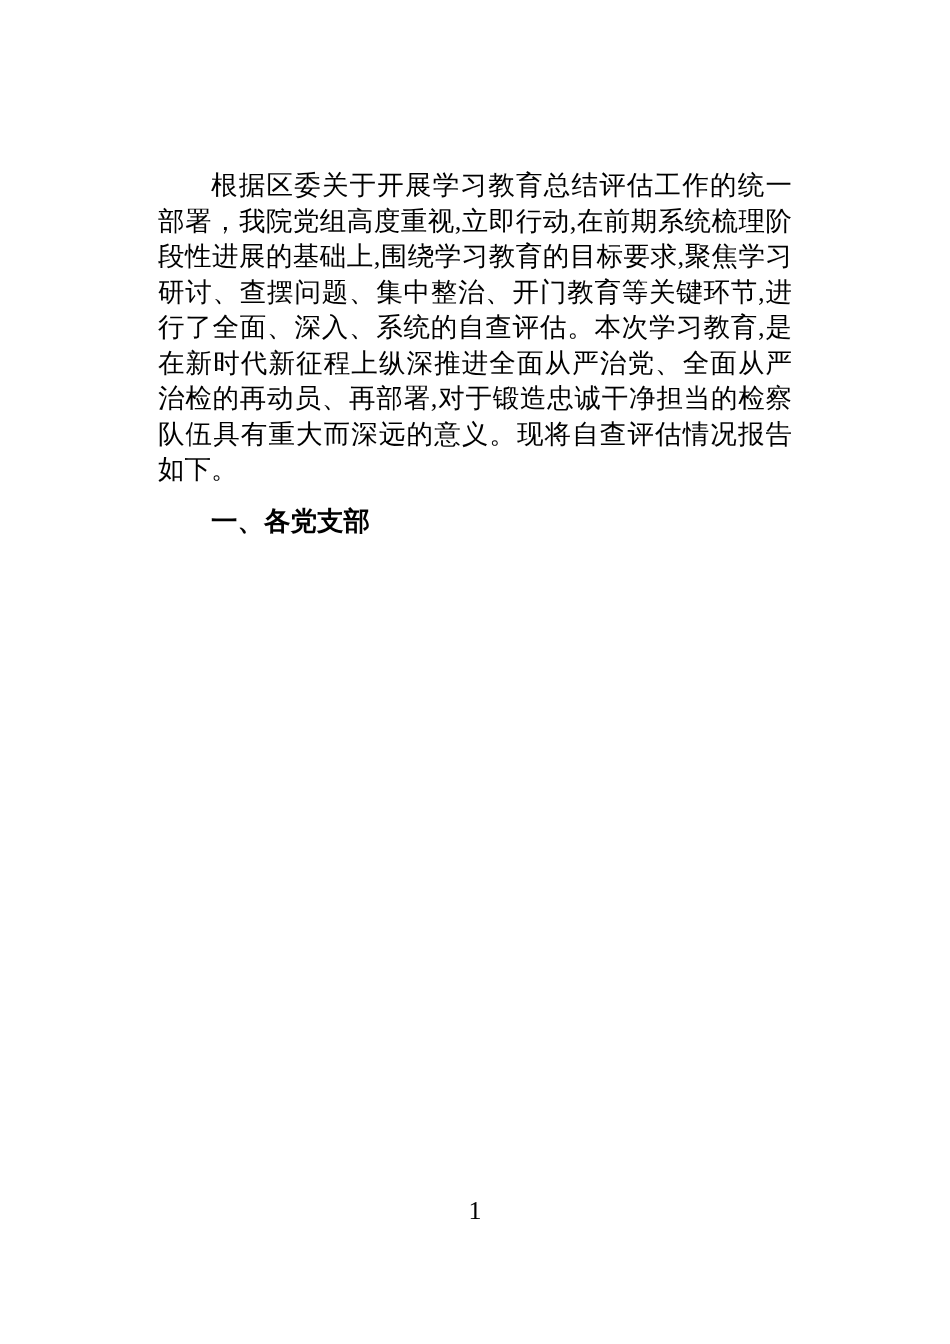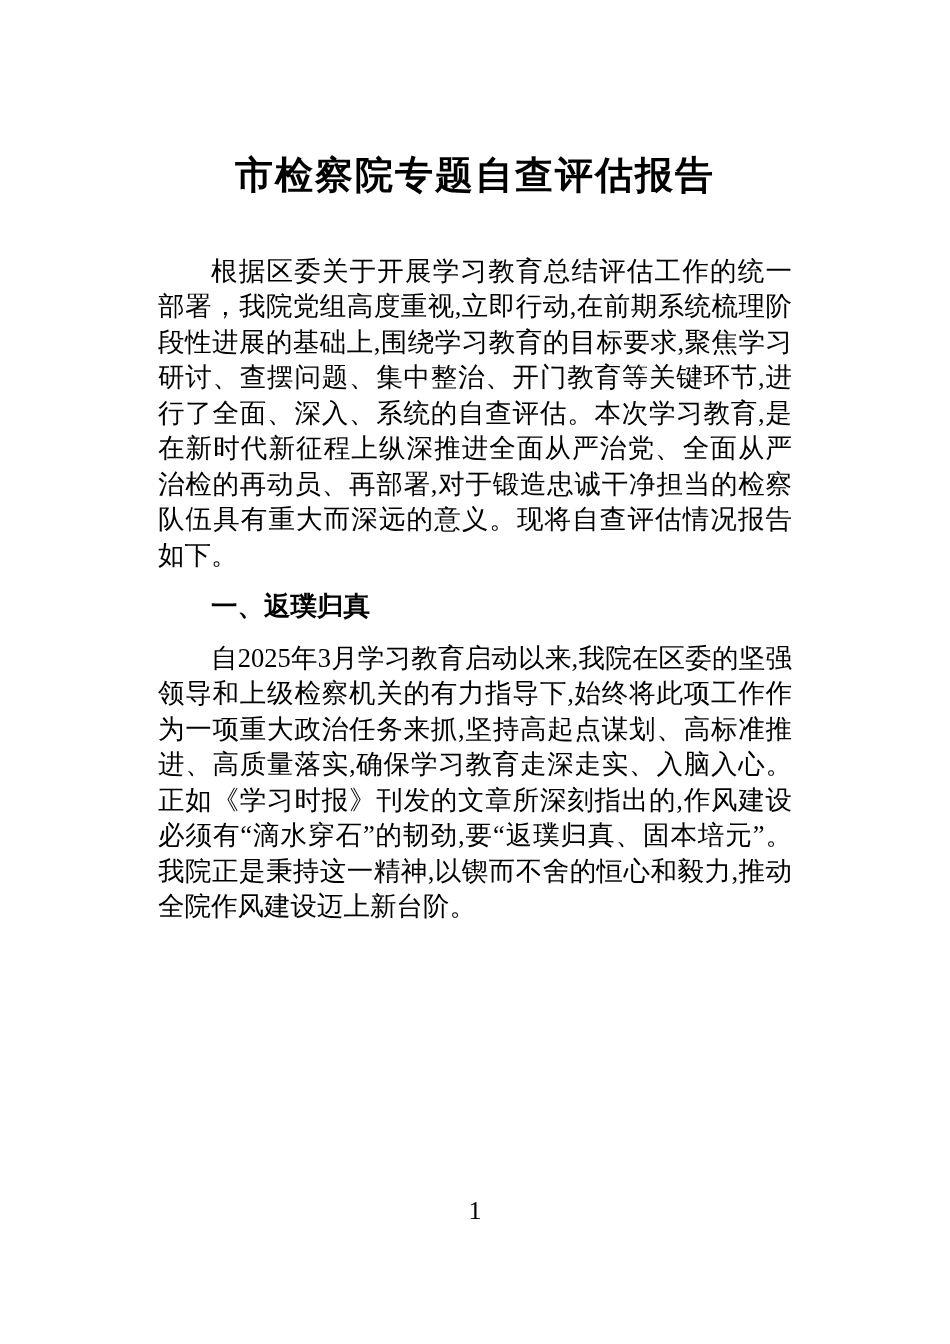--- a/index.html
+++ b/index.html
@@ -46,22 +46,20 @@
     width: 100%;
     text-align: center;
     font-size: 26px;
     color: #000000;
   }
 </style>
 </head>
 <body>
 
 <div class="page">
-  <h1 class="doc-title">市检察院专题自查评估报告</h1>
 
   <div class="doc-body" id="doc-body">
       <p class="doc-paragraph">根据区委关于开展学习教育总结评估工作的统一部署，我院党组高度重视,立即行动,在前期系统梳理阶段性进展的基础上,围绕学习教育的目标要求,聚焦学习研讨、查摆问题、集中整治、开门教育等关键环节,进行了全面、深入、系统的自查评估。本次学习教育,是在新时代新征程上纵深推进全面从严治党、全面从严治检的再动员、再部署,对于锻造忠诚干净担当的检察队伍具有重大而深远的意义。现将自查评估情况报告如下。</p>
-      <p class="doc-heading">一、返璞归真</p>
-      <p class="doc-paragraph">自2025年3月学习教育启动以来,我院在区委的坚强领导和上级检察机关的有力指导下,始终将此项工作作为一项重大政治任务来抓,坚持高起点谋划、高标准推进、高质量落实,确保学习教育走深走实、入脑入心。正如《学习时报》刊发的文章所深刻指出的,作风建设必须有“滴水穿石”的韧劲,要“返璞归真、固本培元”。我院正是秉持这一精神,以锲而不舍的恒心和毅力,推动全院作风建设迈上新台阶。</p>
+      <p class="doc-heading">一、各党支部</p>
     </div>
 
   <div class="page-number">1</div>
 </div>
 
 </body></html>

